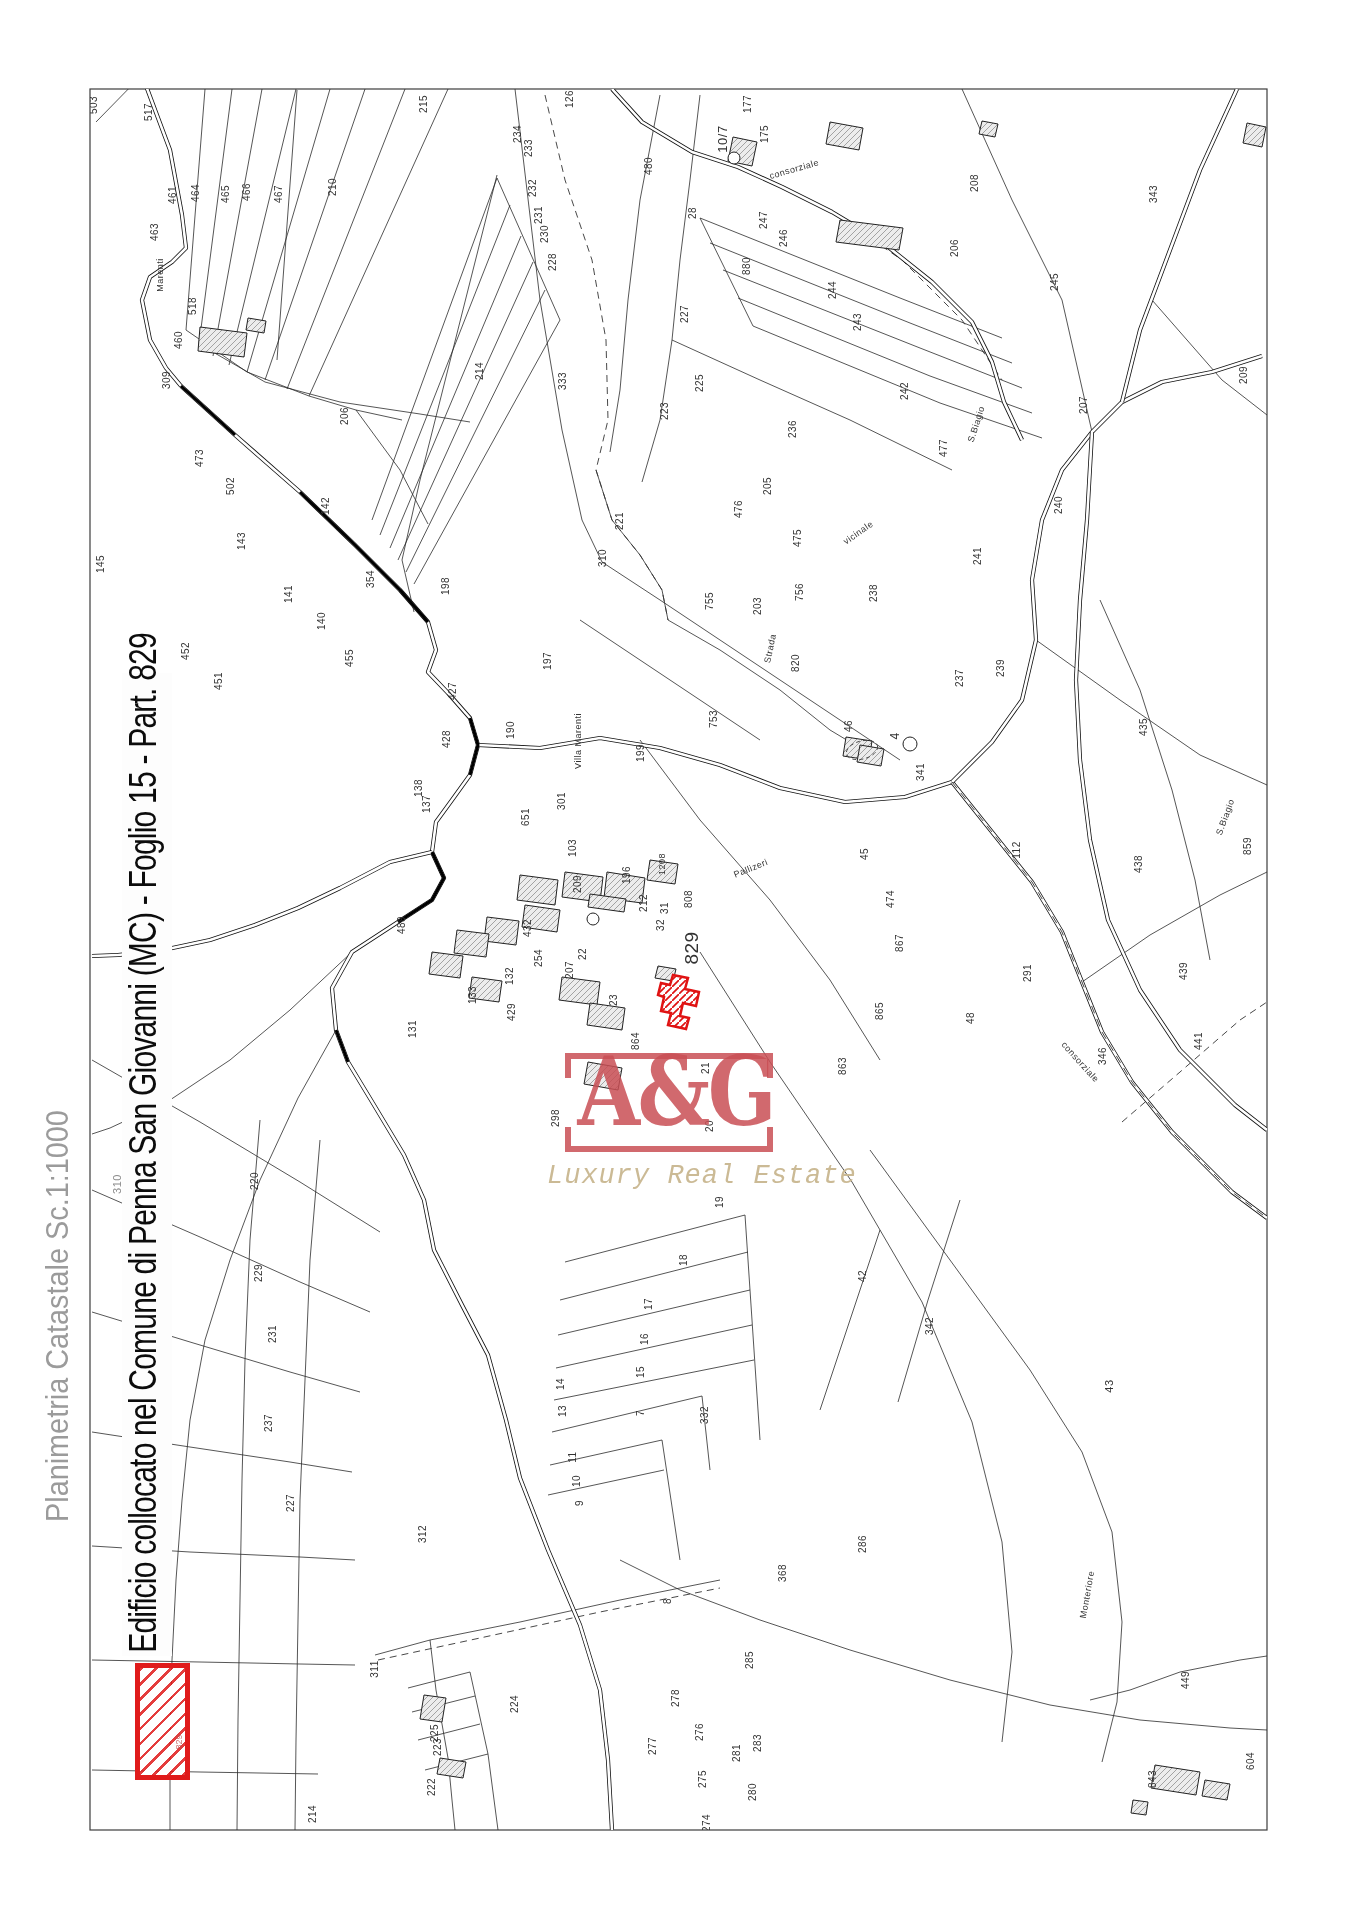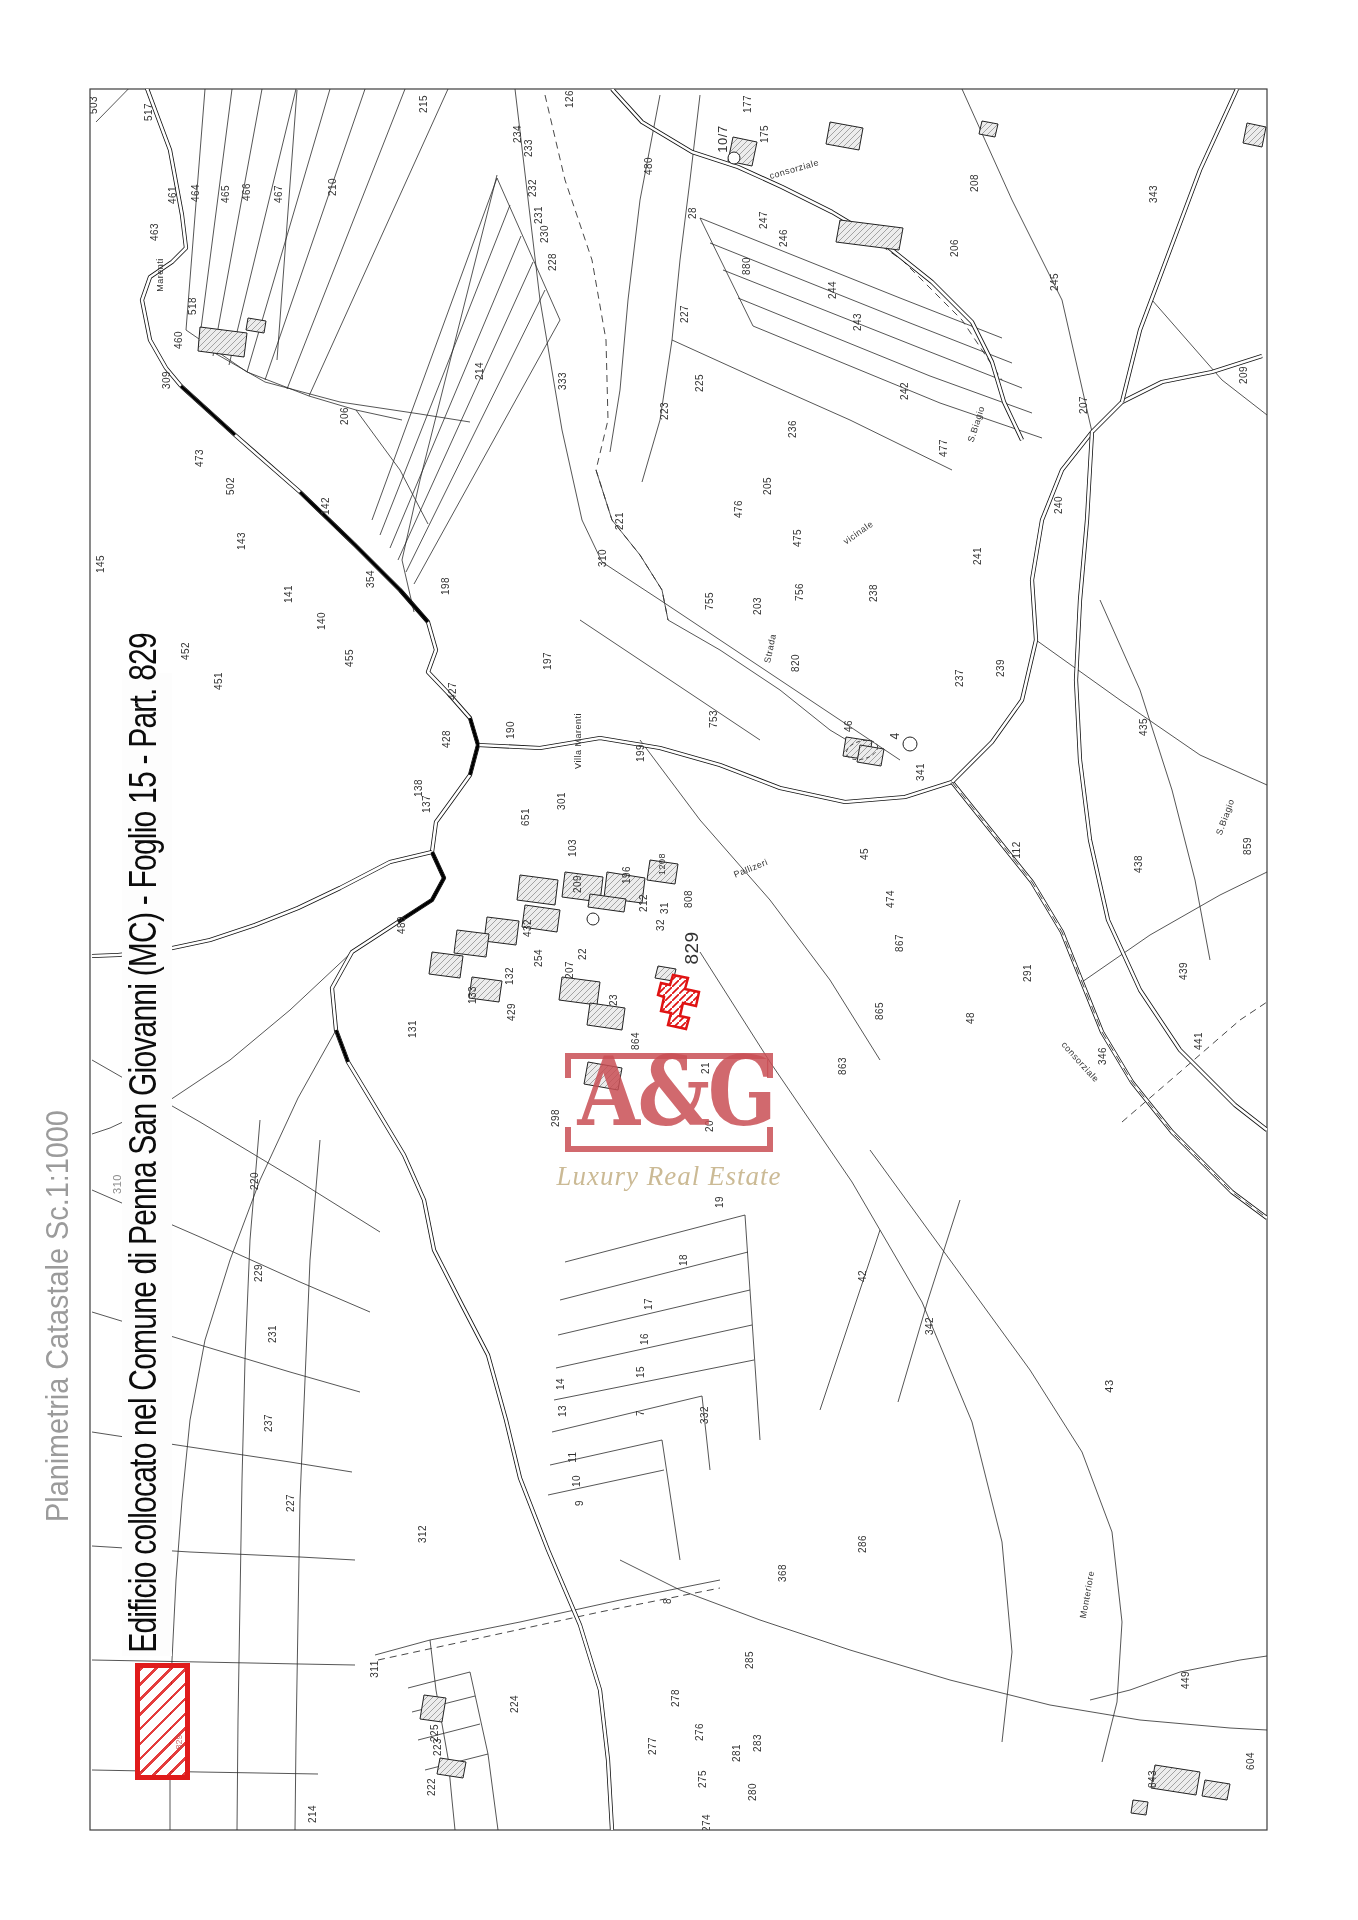--- a/index.html
+++ b/index.html
@@ -29,21 +29,21 @@
   .wm{position:absolute;left:565px;top:1053px;width:208px;height:124px;}
   .wm-frame-svg{position:absolute;left:0;top:0;}
   .wm-brand{
     position:absolute;left:-5px;top:-16px;width:218px;text-align:center;
     font-family:"DejaVu Serif","Liberation Serif",serif;font-weight:bold;
     font-size:96px;line-height:110px;transform:scaleX(0.84);opacity:.85;
     white-space:nowrap;letter-spacing:-3px;
   }
   .wm-tagline{
     position:absolute;left:-18px;top:108px;width:244px;text-align:center;
-    font-family:Liberation Serif, serif;font-style:italic;
+    font-family:Liberation Mono, monospace;font-style:italic;
     font-size:27px;letter-spacing:1px;opacity:.95;white-space:nowrap;
   }
 </style>
 </head>
 <body>
 
 <div class="side-title">Planimetria Catastale  Sc.1:1000</div>
 
 <svg id="map-svg" class="map-svg" width="1358" height="1920" viewBox="0 0 1358 1920">
     <defs>

